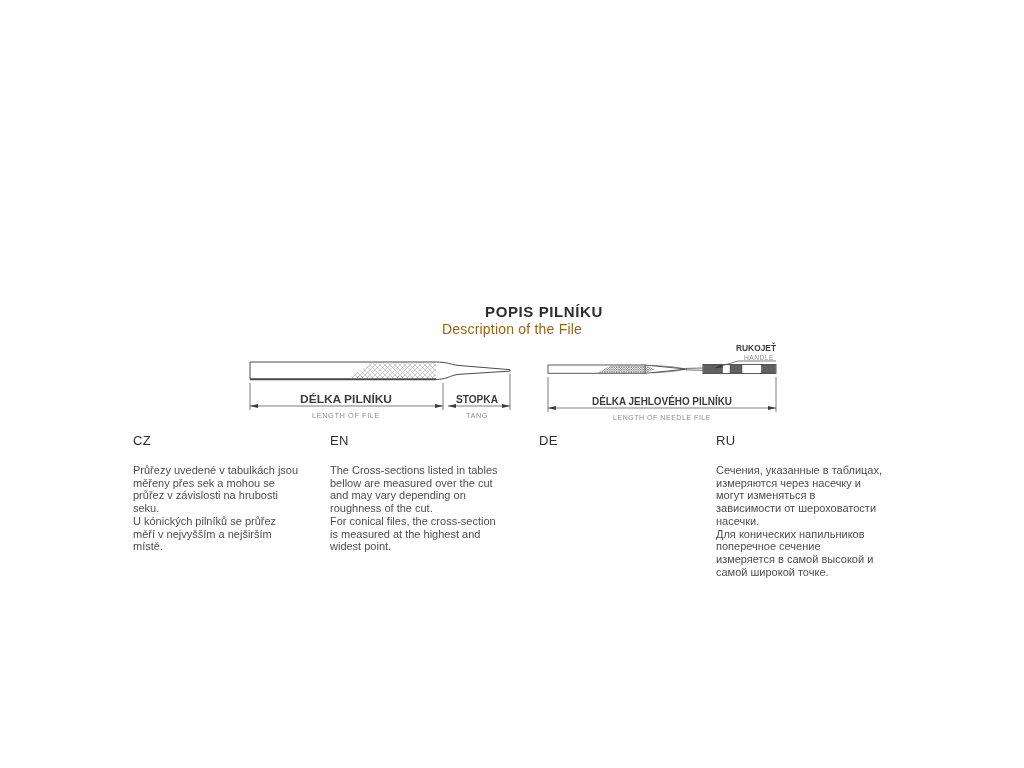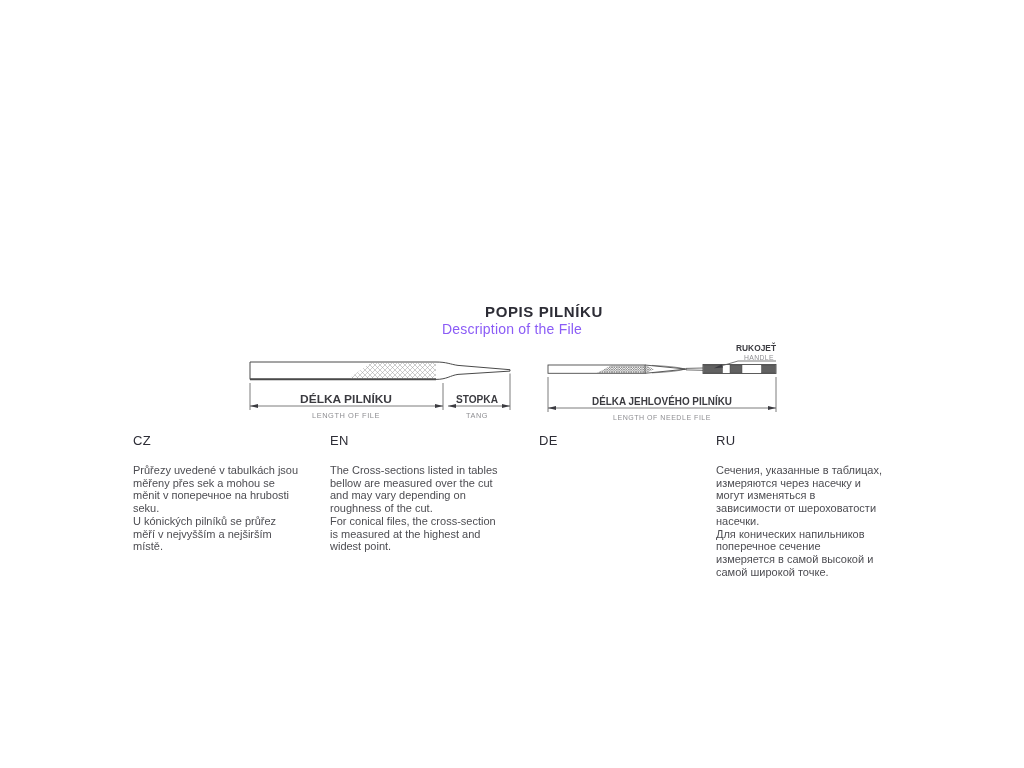--- a/index.html
+++ b/index.html
@@ -6,21 +6,21 @@
   body{
     width:1024px;height:768px;background:#ffffff;position:relative;overflow:hidden;
     font-family:"Liberation Sans", sans-serif;
   }
   .page-title{
     position:absolute;top:303px;left:0;width:1024px;text-align:center;
     font-size:15px;font-weight:bold;letter-spacing:0.6px;color:#2d2d36;margin-left:32px;
   }
   .page-subtitle{
     position:absolute;top:321px;left:0;width:1024px;text-align:center;
-    font-size:14px;color:#8b5cf6;letter-spacing:0.2px;
+    font-size:14px;color:#a16207;letter-spacing:0.2px;
   }
   .diagrams{
     position:absolute;top:338px;left:0;width:1024px;height:92px;
   }
   .lang-col{
     position:absolute;width:190px;top:433px;
   }
   .lang-col .code{
     font-size:13px;font-weight:normal;color:#2d2d36;letter-spacing:0.3px;
     margin:0 0 16px 0;
@@ -123,21 +123,21 @@
 
     <text class="dim-label" x="662" y="405" text-anchor="middle" textLength="140" lengthAdjust="spacingAndGlyphs">DÉLKA JEHLOVÉHO PILNÍKU</text>
     <text class="dim-sub" x="662" y="419.5" text-anchor="middle" textLength="98" lengthAdjust="spacingAndGlyphs">LENGTH OF NEEDLE FILE</text>
   </g>
 </svg>
 
 <div class="lang-col col-cz">
   <div class="code">CZ</div>
   <div class="body">Průřezy uvedené v tabulkách jsou
 měřeny přes sek a mohou se
-měnit v поперечное na hrubosti
+průřez v závislosti na hrubosti
 seku.
 U kónických pilníků se průřez
 měří v nejvyšším a nejširším
 místě.</div>
 </div>
 <div class="lang-col col-en">
   <div class="code">EN</div>
   <div class="body">The Cross-sections listed in tables
 bellow are measured over the cut
 and may vary depending on

